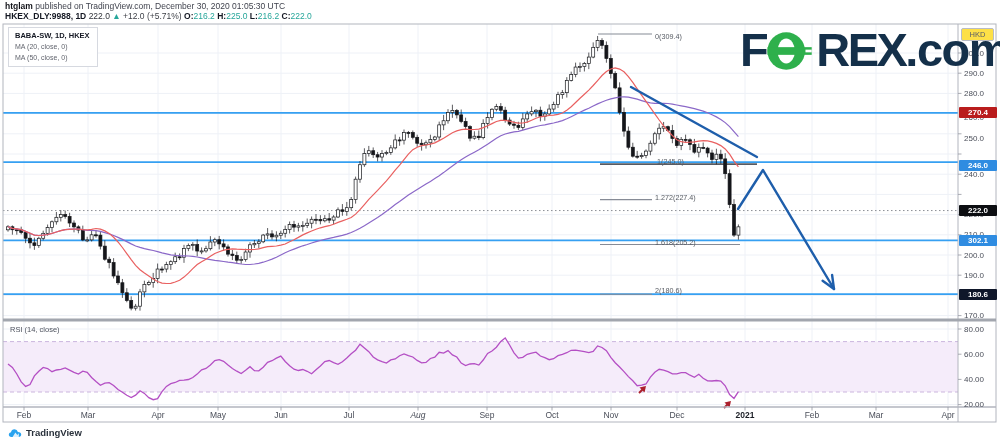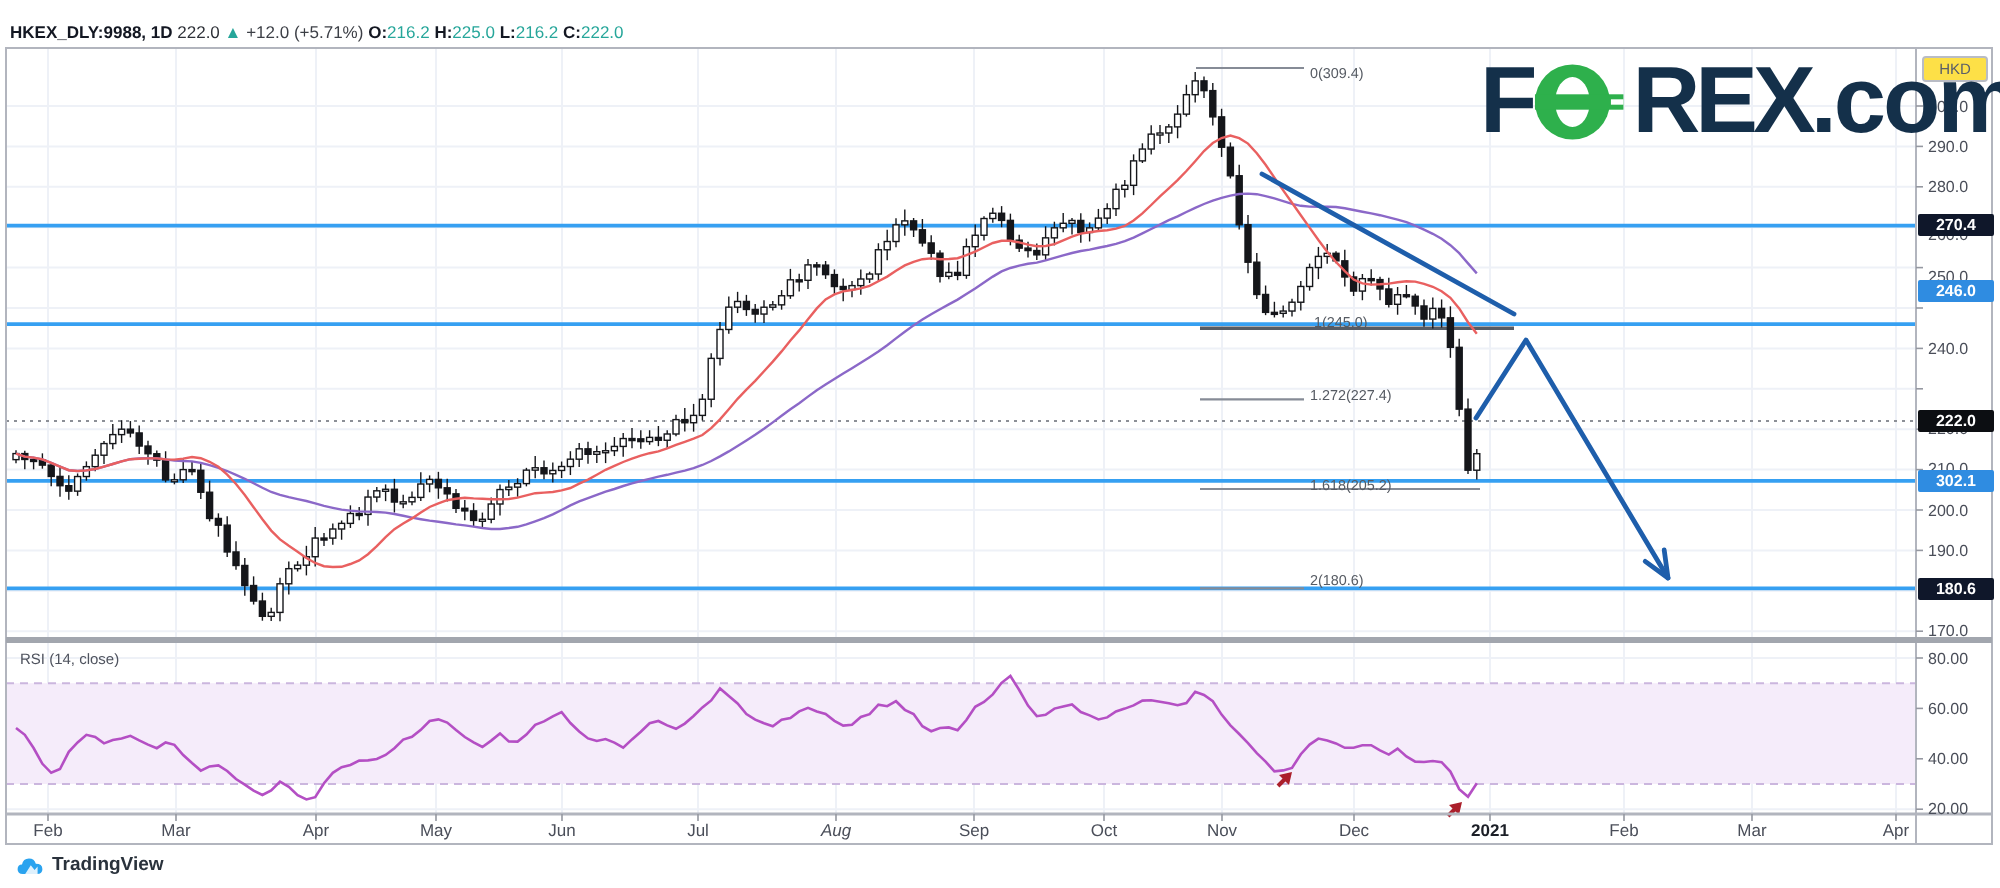--- a/index.html
+++ b/index.html
@@ -486,32 +486,38 @@
         <line x1="552" x2="552" y1="407" y2="410.5" stroke="#9598a1" stroke-width="0.8"></line>
         <line x1="611" x2="611" y1="407" y2="410.5" stroke="#9598a1" stroke-width="0.8"></line>
         <line x1="677" x2="677" y1="407" y2="410.5" stroke="#9598a1" stroke-width="0.8"></line>
         <line x1="745" x2="745" y1="407" y2="410.5" stroke="#9598a1" stroke-width="0.8"></line>
         <line x1="812" x2="812" y1="407" y2="410.5" stroke="#9598a1" stroke-width="0.8"></line>
         <line x1="876" x2="876" y1="407" y2="410.5" stroke="#9598a1" stroke-width="0.8"></line>
         <line x1="948" x2="948" y1="407" y2="410.5" stroke="#9598a1" stroke-width="0.8"></line>
       </g>
     </svg>
 
+  <div class="hline1"><b>htglam</b><span> published on TradingView.com, December 30, 2020 01:05:30 UTC</span></div>
 
   <div class="hline2">
     <span class="hl-sym">HKEX_DLY:9988, 1D</span>
     <span>222.0</span>
     <span class="hl-val">▲</span>
     <span class="hl-chg">+12.0 (+5.71%)</span>
     <span class="hl-lbl">O:</span><span class="hl-val">216.2</span>
     <span class="hl-lbl">H:</span><span class="hl-val">225.0</span>
     <span class="hl-lbl">L:</span><span class="hl-val">216.2</span>
     <span class="hl-lbl">C:</span><span class="hl-val">222.0</span>
   </div>
 
+  <div class="legendbox">
+    <div class="ttl">BABA-SW, 1D, HKEX</div>
+    <div class="row">MA (20, close, 0)</div>
+    <div class="row">MA (50, close, 0)</div>
+  </div>
 
   <div class="hkdbox">HKD</div>
 
   <div class="rsileg">RSI (14, close)</div>
 
   <div class="fxlogo">
     <span>F</span>
     <svg width="50" height="48" viewBox="0 0 52 46">
       <circle cx="20" cy="23" r="19.5" fill="#2eb04c"></circle>
       <ellipse cx="20" cy="23" rx="9" ry="13" fill="#ffffff"></ellipse>
@@ -555,19 +561,19 @@
       <div class="ml" style="left: 349px;">Jul</div>
       <div class="ml" style="left: 418px; font-style: italic;">Aug</div>
       <div class="ml" style="left: 487px;">Sep</div>
       <div class="ml" style="left: 552px;">Oct</div>
       <div class="ml" style="left: 611px;">Nov</div>
       <div class="ml" style="left: 677px;">Dec</div>
       <div class="ml bold" style="left: 745px;">2021</div>
       <div class="ml" style="left: 812px;">Feb</div>
       <div class="ml" style="left: 876px;">Mar</div>
       <div class="ml" style="left: 948px;">Apr</div>
-      <div class="badge" style="top: 107.292px; background: #0f172a;">270.4</div>
-      <div class="badge" style="top: 140px; background: rgb(47, 140, 225);">246.0</div>
+      <div class="badge" style="top: 107.292px; background: #b91c1c;">270.4</div>
+      <div class="badge" style="top: 160px; background: rgb(47, 140, 225);">246.0</div>
       <div class="badge" style="top: 205.06px; background: rgb(12, 14, 18);">222.0</div>
       <div class="badge" style="top: 234.956px; background: rgb(47, 140, 225);">302.1</div>
       <div class="badge" style="top: 288.688px; background: #0f172a;">180.6</div>
     </div>
 </div>
 
 </body></html>

